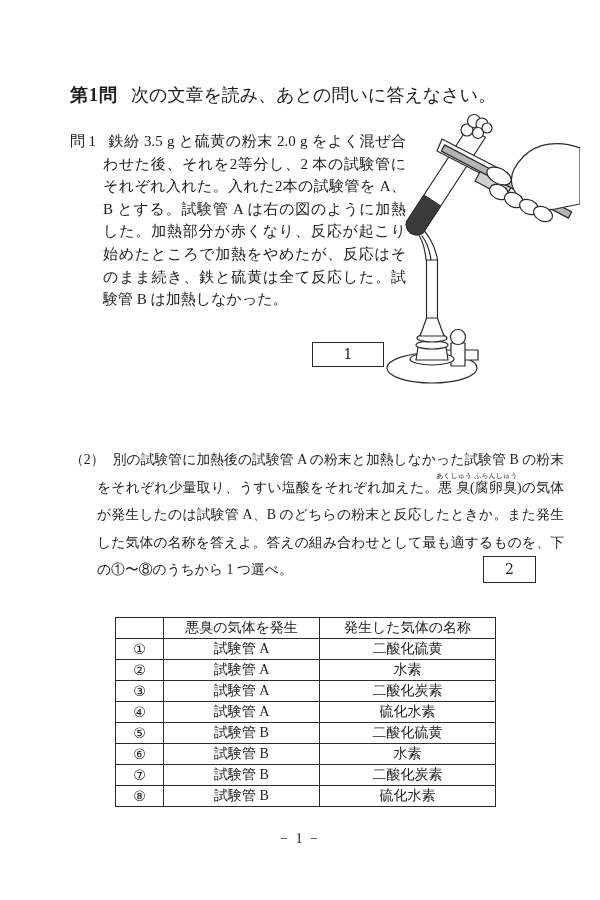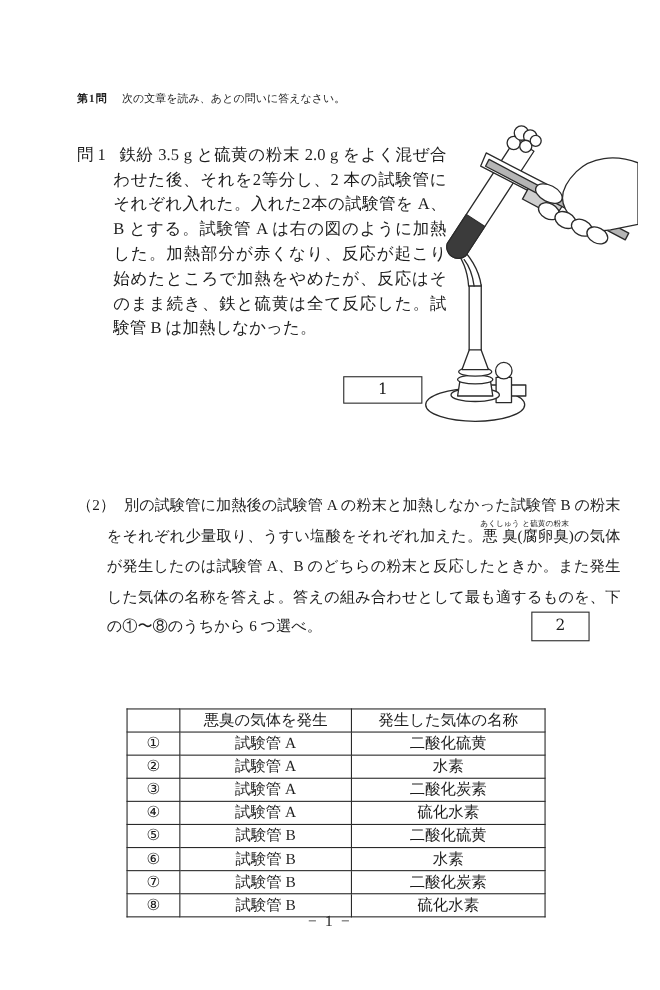--- a/index.html
+++ b/index.html
@@ -2,21 +2,21 @@
 <html><head>
 <meta charset="utf-8">
 <style>
   * { margin:0; padding:0; box-sizing:border-box; }
   html,body { width:600px; height:900px; background:#f2f2f0; }
   body { font-family:"Liberation Serif","DejaVu Serif",serif; color:#1c1c1c; }
   .page {
     position:relative; width:600px; height:900px; background:#ffffff;
     overflow:hidden;
   }
-  .heading { position:absolute; left:70px; top:83px; font-size:10px; white-space:nowrap; }
+  .heading { position:absolute; left:70px; top:83px; font-size:18px; white-space:nowrap; }
   .heading .hlabel { font-weight:bold; margin-right:13px; letter-spacing:1px; }
 
   .q1 {
     position:absolute; left:70px; top:130px; width:336px;
     font-size:15px; line-height:22.6px; text-align:justify;
     padding-left:33px; text-indent:-33px;
   }
   .q1 .qlabel { margin-right:9px; letter-spacing:3px; }
 
   .sub1 {
@@ -41,21 +41,21 @@
 
   .ansbox {
     position:absolute; border:1.4px solid #2a2a2a; background:#fff;
     text-align:center; font-size:14px;
     font-family:"DejaVu Serif","Liberation Serif",serif;
   }
   .ansbox1 { left:312px; top:342px; width:72px; height:25px; line-height:23px; }
   .ansbox2 { left:483px; top:556px; width:53px; height:27px; line-height:25px; }
 
   .qtable {
-    position:absolute; left:115px; top:644px;
+    position:absolute; left:115px; top:617px;
     border-collapse:collapse; font-size:14px;
     border:1.6px solid #2a2a2a;
   }
   .qtable td, .qtable th {
     border:1px solid #2a2a2a; text-align:center; font-weight:normal;
     height:21px; padding:0 6px; vertical-align:middle;
   }
   .col-num  { width:48px; }
   .col-tube { width:156px; }
   .col-gas  { width:176px; }
@@ -136,21 +136,21 @@
 
 
   <div class="ansbox ansbox1">
     <span>1</span>
   </div>
 
   <div class="options">
   </div>
 
   <div class="sub2">
-    <span class="qlabel">（2）</span><span>別の試験管に加熱後の試験管 A の粉末と加熱しなかった試験管 B の粉末をそれぞれ少量取り、うすい塩酸をそれぞれ加えた。</span><ruby><span>悪臭</span><rt>あくしゅう</rt></ruby><span>(</span><ruby><span>腐卵臭</span><rt>と硫黄の粉末</rt></ruby><span>)</span><span>の気体が発生したのは試験管 A、B のどちらの粉末と反応したときか。また発生した気体の名称を答えよ。答えの組み合わせとして最も適するものを、下の①〜⑧のうちから 6 つ選べ。</span>
+    <span class="qlabel">（2）</span><span>別の試験管に加熱後の試験管 A の粉末と加熱しなかった試験管 B の粉末をそれぞれ少量取り、うすい塩酸をそれぞれ加えた。</span><ruby><span>悪臭</span><rt>あくしゅう</rt></ruby><span>(</span><ruby><span>腐卵臭</span><rt>ふらんしゅう</rt></ruby><span>)</span><span>の気体が発生したのは試験管 A、B のどちらの粉末と反応したときか。また発生した気体の名称を答えよ。答えの組み合わせとして最も適するものを、下の①〜⑧のうちから 1 つ選べ。</span>
   </div>
 
   <div class="ansbox ansbox2">
     <span>2</span>
   </div>
 
   <table class="qtable">
     <tbody>
         <tr>
       <th class="col-num"></th>

